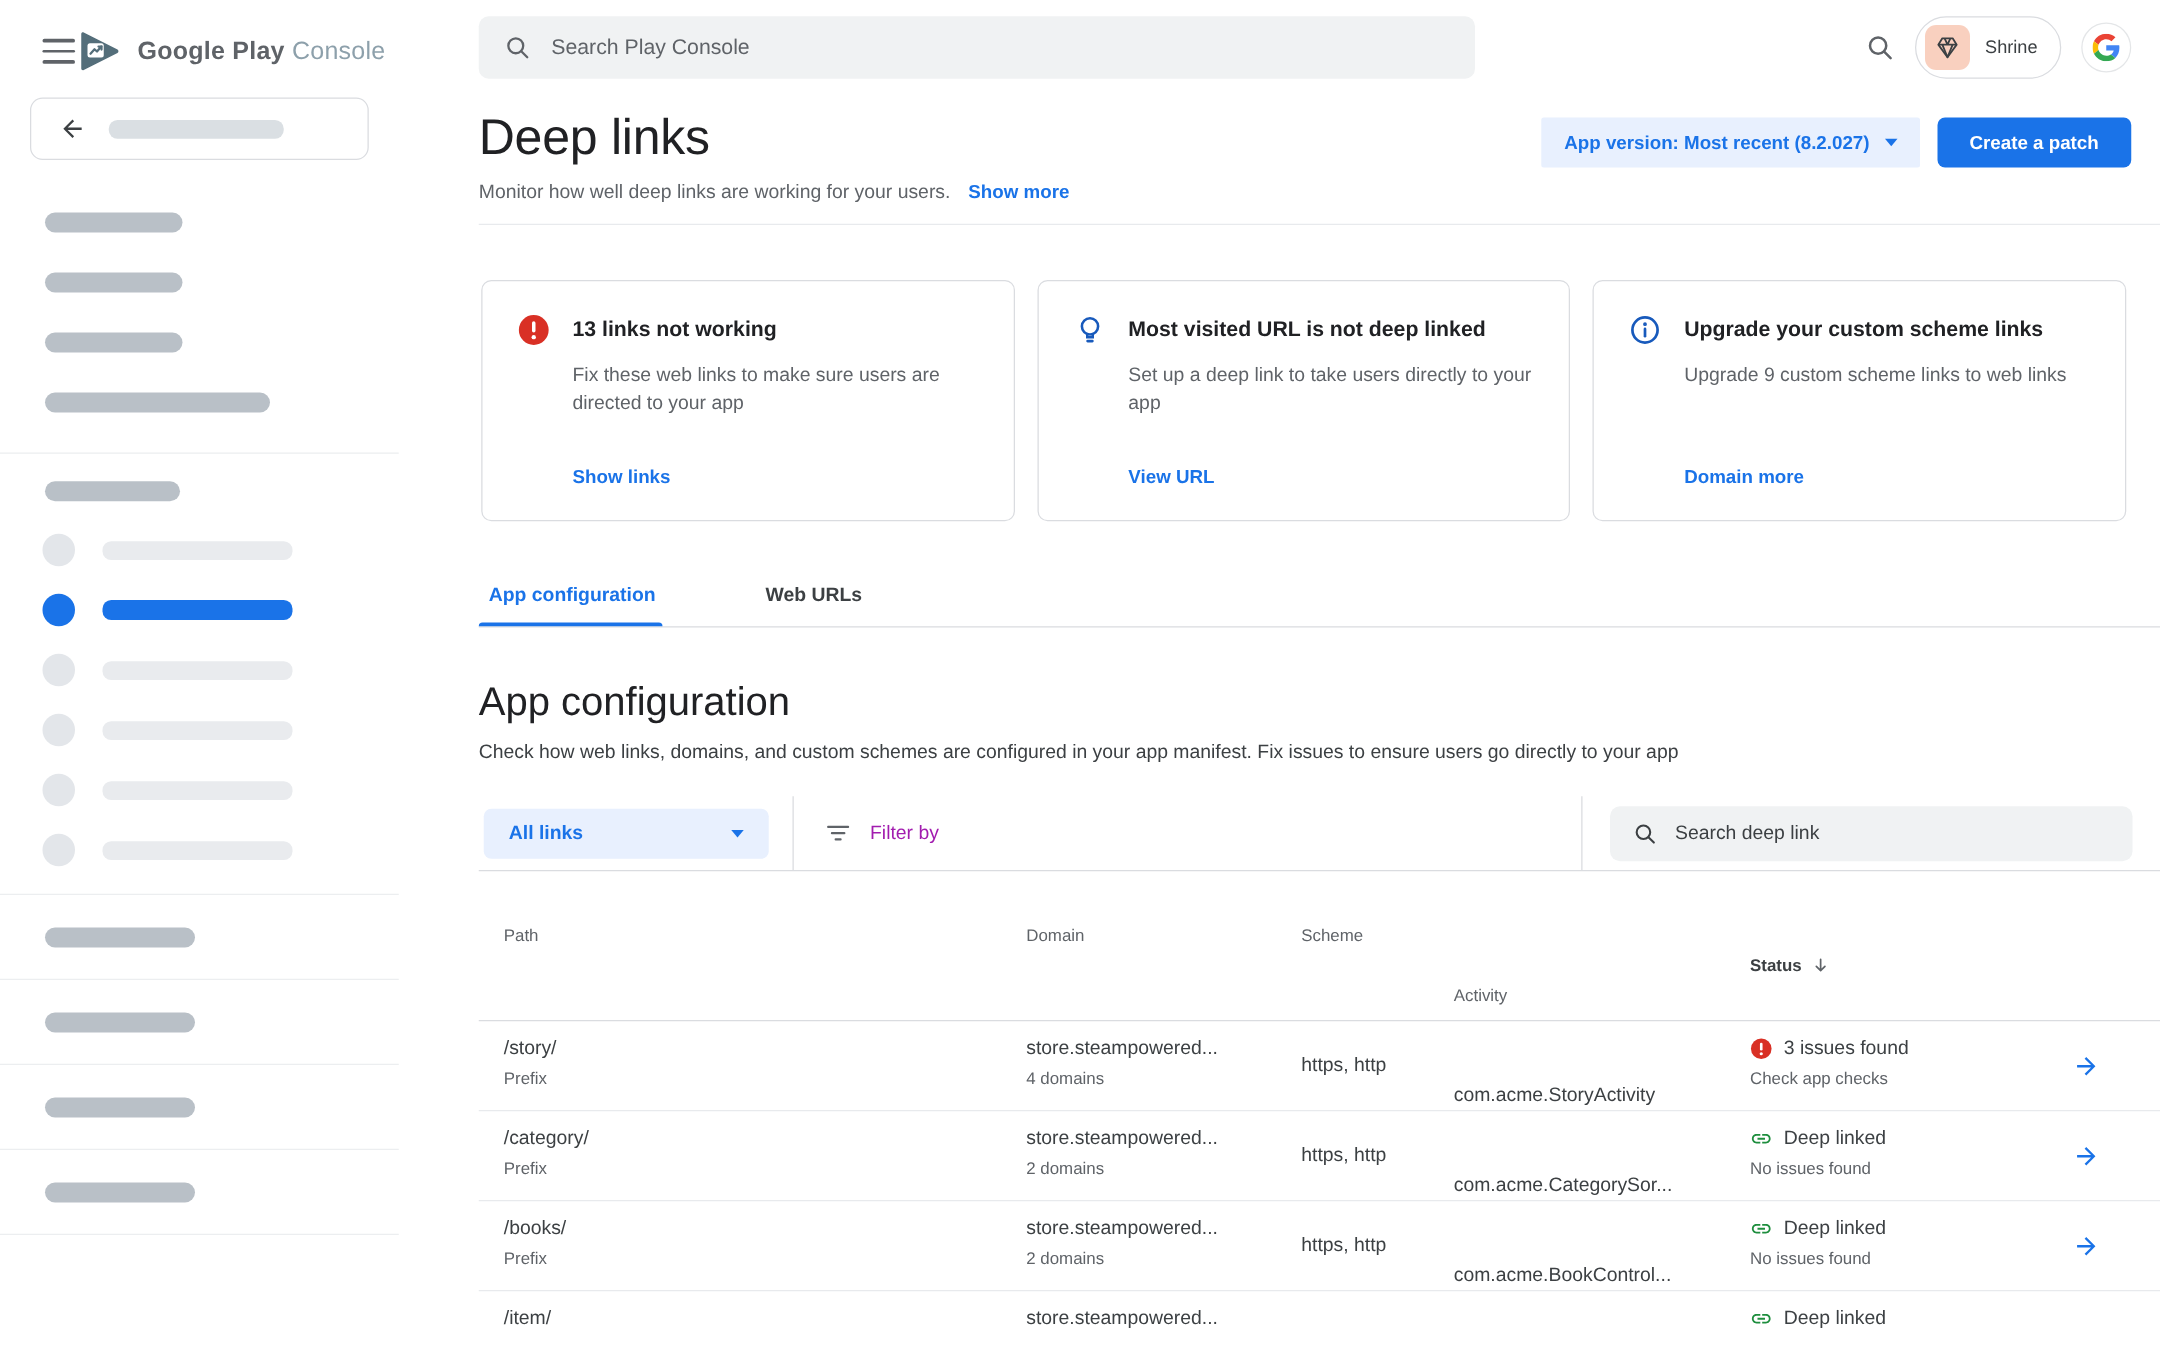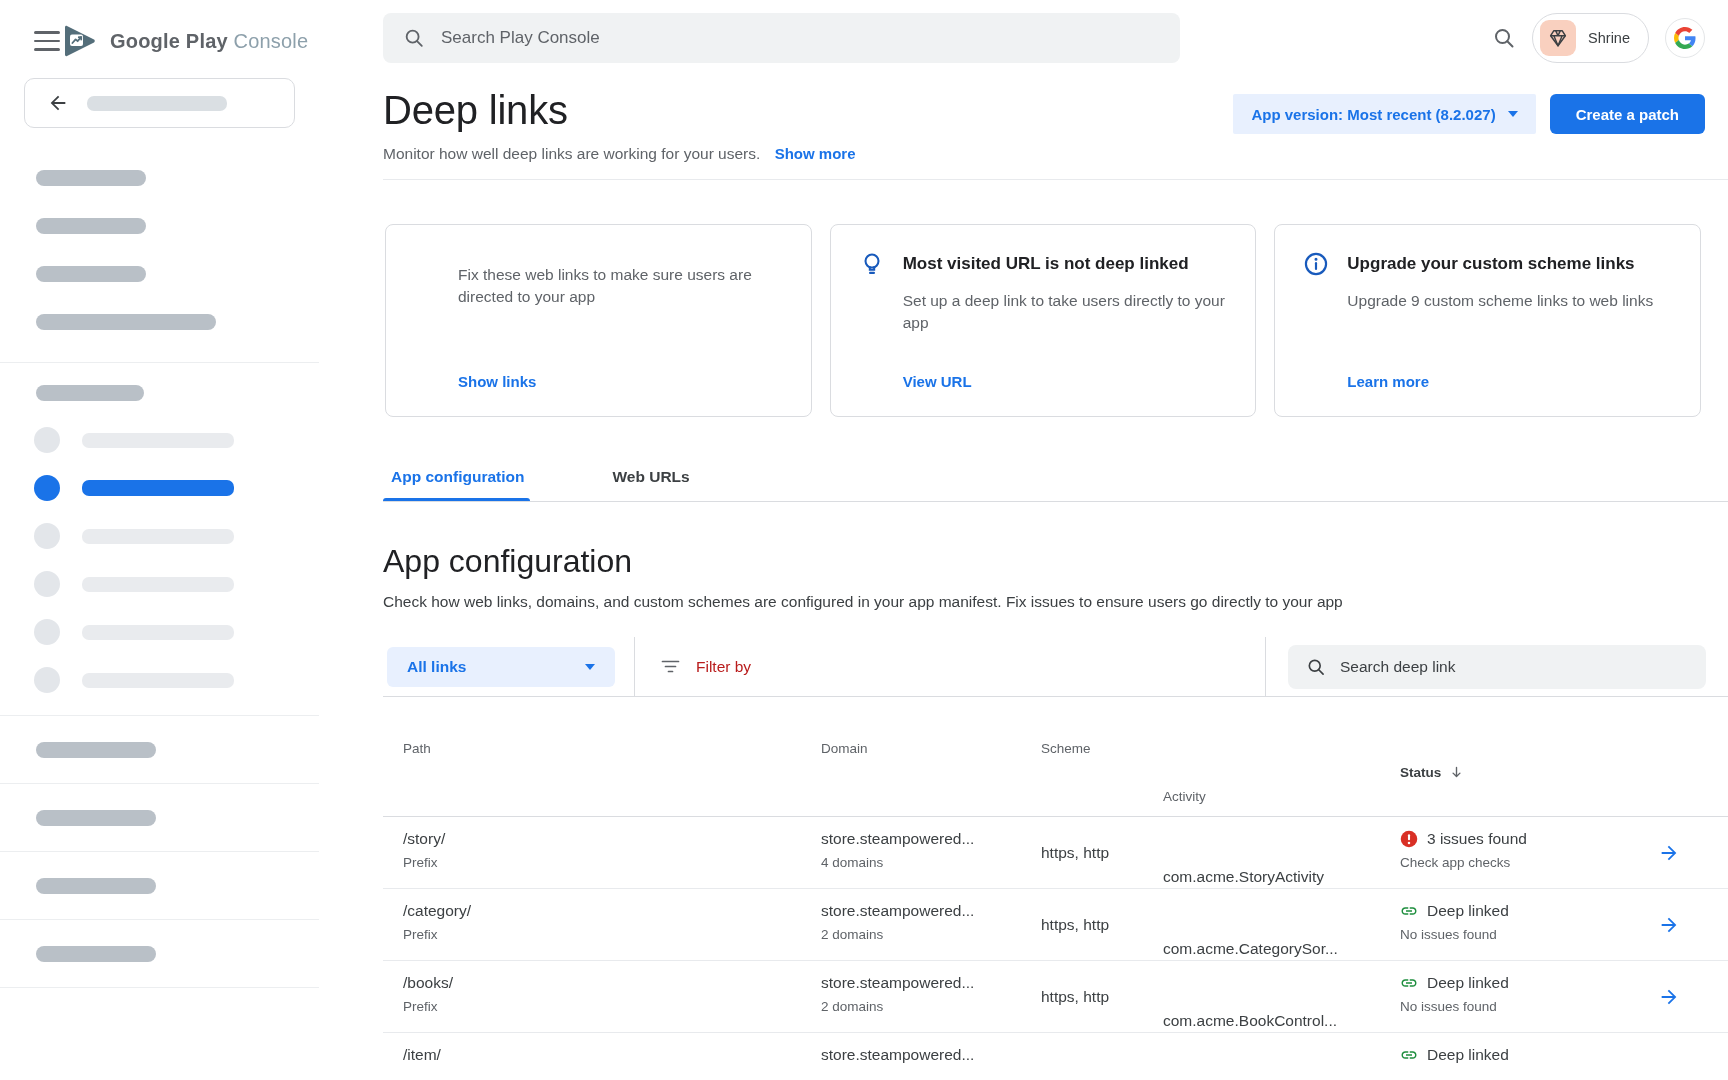--- a/index.html
+++ b/index.html
@@ -73,21 +73,21 @@
 
   h2.section-title { margin-top:41px; font-size:32px; font-weight:500; color:#202124; }
   .section-desc { margin-top:13px; font-size:15.5px; color:#3c4043; }
   h3.sub-title { margin-top:54px; font-size:22px; font-weight:700; color:#202124; }
 
   .filter-bar { margin-top:26px; height:60px; display:flex; align-items:center; border-bottom:1px solid #dadce0; padding-right:22px; }
   .all-links-chip { width:228px; height:40px; margin-left:4px; background:#e8f0fe; border:none; border-radius:6px; display:flex; align-items:center; justify-content:space-between; padding:0 20px; color:#1a73e8; font-size:15.5px; font-weight:700; font-family:inherit; cursor:pointer; }
   .vdiv { width:1px; align-self:stretch; background:#dadce0; }
   .vdiv1 { margin-left:19px; }
   .vdiv2 { margin-left:auto; }
-  .filter-by { display:flex; align-items:center; gap:16px; margin-left:26px; color:#b91c1c; font-size:15.5px; cursor:pointer; }
+  .filter-by { display:flex; align-items:center; gap:16px; margin-left:26px; color:#a21caf; font-size:15.5px; cursor:pointer; }
   .deep-search { width:418px; height:44px; background:#f0f2f3; border-radius:8px; display:flex; align-items:center; gap:14px; padding:0 18px; margin-left:22px; }
   .deep-search input { flex:1; border:none; outline:none; background:transparent; font-family:inherit; font-size:15.5px; color:#3c4043; }
   .deep-search input::placeholder { color:#3c4043; opacity:1; }
 
   .thead { display:flex; padding:44px 48px 12px 20px; border-bottom:1px solid #dadce0; color:#5f6368; font-size:13.5px; }
   .col-path { width:418px; } .col-domain { width:220px; } .col-scheme { width:122px; } .col-activity { width:237px;margin-top:48px; } .col-status { width:258px; }
   .th-status { color:#3c4043; font-weight:700; display:flex; align-items:center; gap:8px; cursor:pointer; }
   .trow { display:flex; padding:0 48px 0 20px; height:72px; border-bottom:1px solid #e8eaed; }
   .cell2 { padding-top:13px; }
   .cell-main { font-size:15.5px; color:#3c4043; }
@@ -232,20 +232,28 @@
         </button>
         <button class="btn-primary">Create a patch</button>
       </div>
     </header>
 
     <div class="header-divider"></div>
 
     <section class="cards">
 
       <div class="card">
+        <div class="card-head">
+          <svg class="cicon" viewBox="0 0 24 24">
+            <circle cx="12" cy="12" r="11" fill="#d93025"></circle>
+            <rect x="10.7" y="5.6" width="2.6" height="8.2" rx="1.3" fill="#fff"></rect>
+            <circle cx="12" cy="17.3" r="1.6" fill="#fff"></circle>
+          </svg>
+          <span class="card-title">13 links not working</span>
+        </div>
         <p class="card-body">Fix these web links to make sure users are directed to your app</p>
         <a class="link card-link">Show links</a>
       </div>
 
       <div class="card">
         <div class="card-head">
           <svg class="cicon" viewBox="0 0 24 24" fill="none" stroke="#185abc" stroke-width="1.9" stroke-linecap="round">
             <circle cx="12" cy="9.3" r="6"></circle>
             <path d="M10 14.9v2.4h4v-2.4"></path>
             <path d="M10.2 20.2h3.6"></path>
@@ -259,21 +267,21 @@
       <div class="card">
         <div class="card-head">
           <svg class="cicon" viewBox="0 0 24 24" fill="none" stroke="#185abc" stroke-width="2">
             <circle cx="12" cy="12" r="9.3"></circle>
             <path d="M12 11.2v5.4" stroke-linecap="round"></path>
             <circle cx="12" cy="7.7" r="0.6" fill="#185abc" stroke-width="1.6"></circle>
           </svg>
           <span class="card-title">Upgrade your custom scheme links</span>
         </div>
         <p class="card-body">Upgrade 9 custom scheme links to web links</p>
-        <a class="link card-link">Learn more</a>
+        <a class="link card-link">Domain more</a>
       </div>
     </section>
 
     <nav class="tabs">
       <div class="tab active">App configuration</div>
       <div class="tab">Web URLs</div>
     </nav>
 
     <h2 class="section-title">App configuration</h2>
     <p class="section-desc">Check how web links, domains, and custom schemes are configured in your app manifest. Fix issues to ensure users go directly to your app</p>

